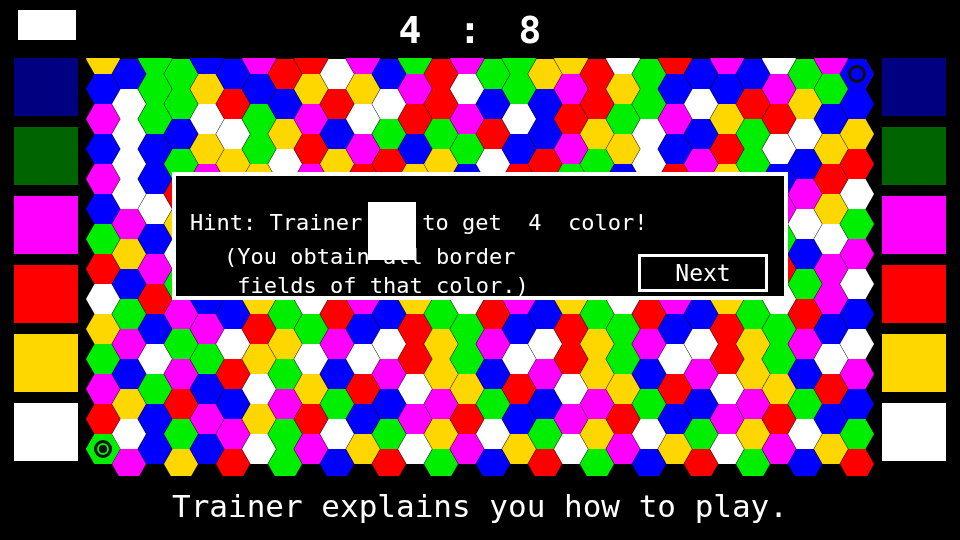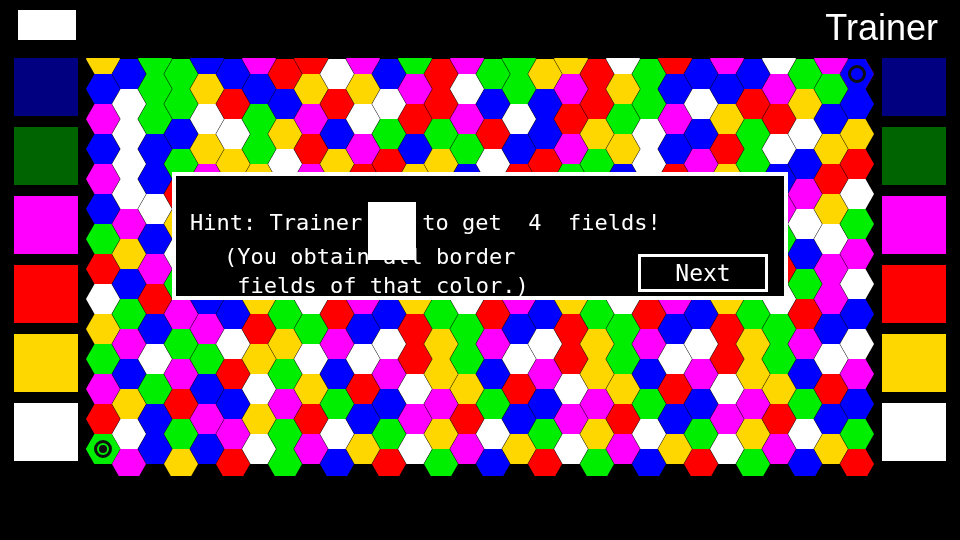--- a/index.html
+++ b/index.html
@@ -201,21 +201,23 @@
     white-space: nowrap;
   }
 </style>
 </head>
 <body>
 
 <div id="screen">
 
   <div id="header">
     <div id="header-swatch" style="background: rgb(255, 255, 255);"></div>
-    <div id="player-name">Trainer</div>
+    <div id="score-area">
+      <span class="score-num">4</span><span class="score-sep">:</span><span class="score-num">8</span>
+    </div>
   </div>
 
   <div class="palette" id="palette-left">
       <div class="swatch" style="top: 0px;">
         <div class="swatch-inner" style="background: rgb(0, 0, 128);"></div>
       </div>
       <div class="swatch" style="top: 69px;">
         <div class="swatch-inner" style="background: rgb(0, 100, 0);"></div>
       </div>
       <div class="swatch" style="top: 138px;">
@@ -680,21 +682,24 @@
       <div class="swatch" style="top: 276px;">
         <div class="swatch-inner" style="background: rgb(255, 215, 0);"></div>
       </div>
       <div class="swatch" style="top: 345px;">
         <div class="swatch-inner" style="background: rgb(255, 255, 255);"></div>
       </div>
     </div>
 
   <div id="dialog">
     <div id="dialog-line1">
-      <span>Hint:  Trainer</span><span id="hint-swatch" style="background: rgb(255, 255, 255);"></span><span>to get</span>&nbsp;&nbsp;<span>4</span>&nbsp;&nbsp;<span>fields!</span>
+      <span>Hint:  Trainer</span><span id="hint-swatch" style="background: rgb(255, 255, 255);"></span><span>to get</span>&nbsp;&nbsp;<span>4</span>&nbsp;&nbsp;<span>color!</span>
     </div>
     <div id="dialog-line2">(You obtain all border
  fields of that color.)</div>
     <div id="next-button">Next</div>
   </div>
 
+  <div id="footer">
+    <div id="footer-text">Trainer explains you how to play.</div>
+  </div>
 
 </div>
 
 </body></html>

